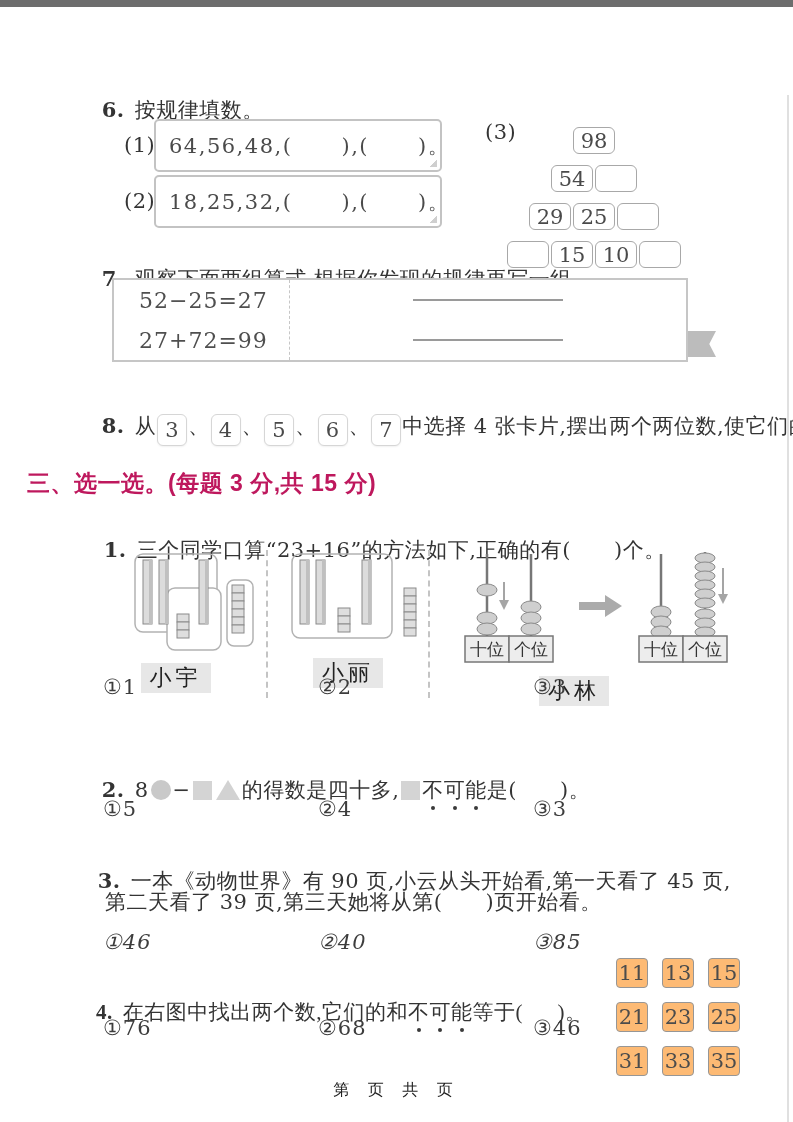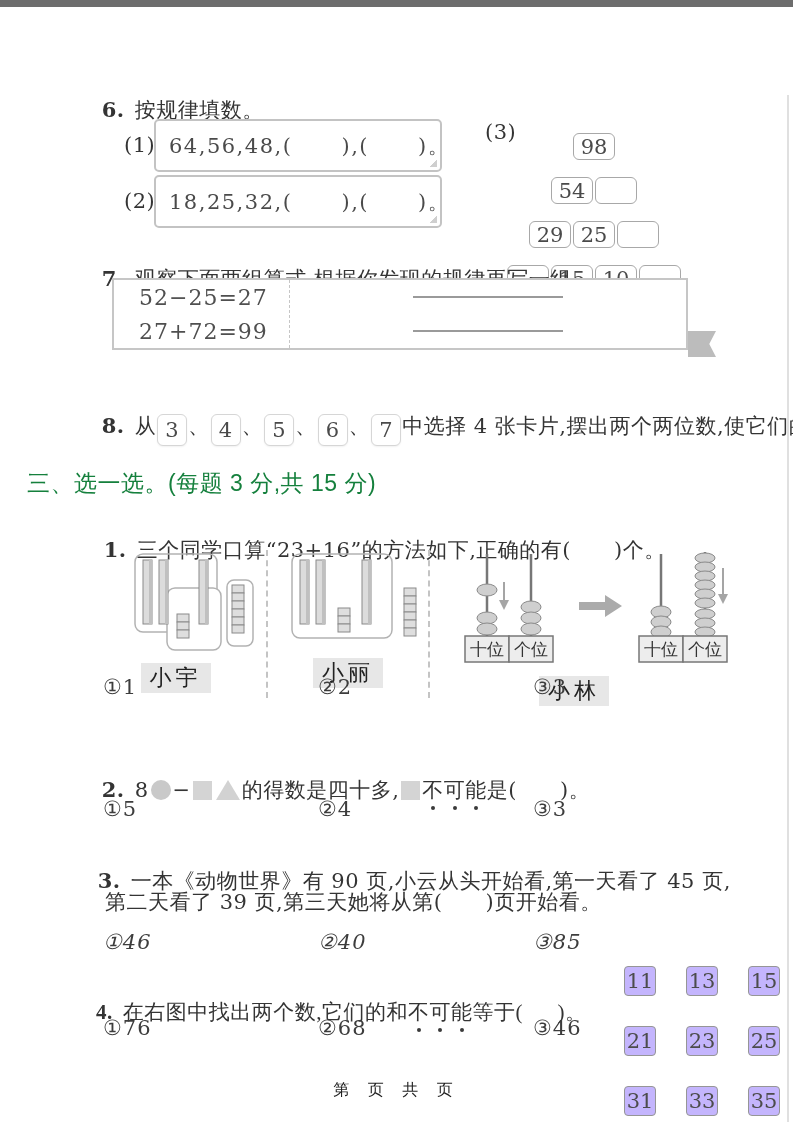--- a/index.html
+++ b/index.html
@@ -16,46 +16,46 @@
   
   .seq-box { position:absolute; width:288px; height:53px; border:2px solid #c3c3c3;
     border-radius:5px; background:#fff; display:flex; align-items:center;
     padding-left:13px; box-sizing:border-box; }
   .seq-text { font-size:21px; color:#4a4a4a; letter-spacing:1.5px; white-space:pre; }
   .corner-mark { position:absolute; right:3px; bottom:3px; width:8px; height:8px;
     background:linear-gradient(135deg,transparent 55%,#cfcfcf 55%); }
 
   
   .pyramid { position:absolute; left:505px; top:116px; width:178px; }
-  .pyr-row { display:flex; justify-content:center; margin-top:17px; }
+  .pyr-row { display:flex; justify-content:center; margin-top:11px; }
   .pyr-cell { width:42px; height:27px; border:1.6px solid #a8a8a8; border-radius:6px;
     background:#fff; margin:0 1px; display:flex; align-items:center; justify-content:center;
     font-size:21px; color:#4a4a4a; box-sizing:border-box; }
 
   
-  .q7-box { position:absolute; left:112px; top:278px; width:576px; height:72px;
+  .q7-box { position:absolute; left:112px; top:278px; width:576px; height:84px;
     border:2px solid #c6c6c6; background:#fff; display:flex; box-sizing:border-box; }
   .q7-col { display:flex; flex-direction:column; justify-content:space-around; box-sizing:border-box; }
   .q7-col1 { width:176px; border-right:1.6px dashed #c6c6c6; padding-left:25px; }
   .q7-col2 { width:178px; border-right:1.6px dashed #c6c6c6; padding-left:23px; }
   .q7-col3 { flex:1; align-items:center; }
   .eq { font-size:22px; color:#4f4f4f; letter-spacing:1px; white-space:pre; }
   .blank-line { width:150px; height:0; border-bottom:2px solid #9a9a9a; }
   .ribbon { position:absolute; left:688px; top:331px; width:28px; height:26px; background:#bcbcbc;
     clip-path:polygon(0 0,100% 0,76% 50%,100% 100%,0 100%); }
 
   
   .card { display:inline-block; min-width:20px; padding:0 4px; height:30px; line-height:30px;
     border:1.5px solid #d6d6d6; border-radius:6px; background:#fff; text-align:center;
     margin:0 1px; vertical-align:-4px; font-size:21px; color:#4a4a4a;
     box-shadow:0 1px 2px rgba(0,0,0,0.06); }
 
   .sec-title { position:absolute; left:27px; top:468px;
-    font-family:"Liberation Sans","DejaVu Sans",sans-serif; font-weight:normal;
-    font-size:23px; color:#15803d; letter-spacing:0.5px; white-space:pre; }
+    font-family:"Liberation Sans","DejaVu Sans",sans-serif; font-weight:bold;
+    font-size:23px; color:#be185d; letter-spacing:0.5px; white-space:pre; }
 
   
   .fig-row { position:absolute; left:85px; top:550px; width:695px; height:150px; display:flex; }
   .fig-panel { position:relative; text-align:center; }
   .fig-sep { border-left:2px dashed #c4c4c4; height:148px; }
   .name-tag { display:inline-block; background:#e7e7e7; padding:0 9px; font-size:22px;
     color:#222; margin-top:4px; letter-spacing:4px; }
 
   
   .opt-row { position:absolute; left:0; width:793px; height:34px; }
@@ -71,22 +71,22 @@
 
   
   .emph { position:relative; }
   .emph::after { content:""; position:absolute; left:50%; bottom:-8px; transform:translateX(-50%);
     width:4px; height:4px; border-radius:50%; background:#3a3a3a; }
 
   
   .numgrid { position:absolute; left:609px; top:951px; }
   .ng-row { display:flex; }
   .ng-cell { width:32px; height:30px; border:1.6px solid #969696; border-radius:4px;
-    margin:15px; display:flex; align-items:center; justify-content:center;
-    font-size:21px; color:#4c4c4c; background:#c4b5fd; box-sizing:border-box; }
+    margin:7px; display:flex; align-items:center; justify-content:center;
+    font-size:21px; color:#4c4c4c; background:#fdba74; box-sizing:border-box; }
 
   .footer { position:absolute; left:0; top:1080px; width:793px; text-align:center;
     font-family:"Liberation Sans","DejaVu Sans",sans-serif; font-size:16px; color:#1d1d1d;
     letter-spacing:7px; white-space:pre; }
 
   svg text { font-family:"DejaVu Serif","Liberation Serif",serif; }
 </style>
 </head>
 <body>
 

